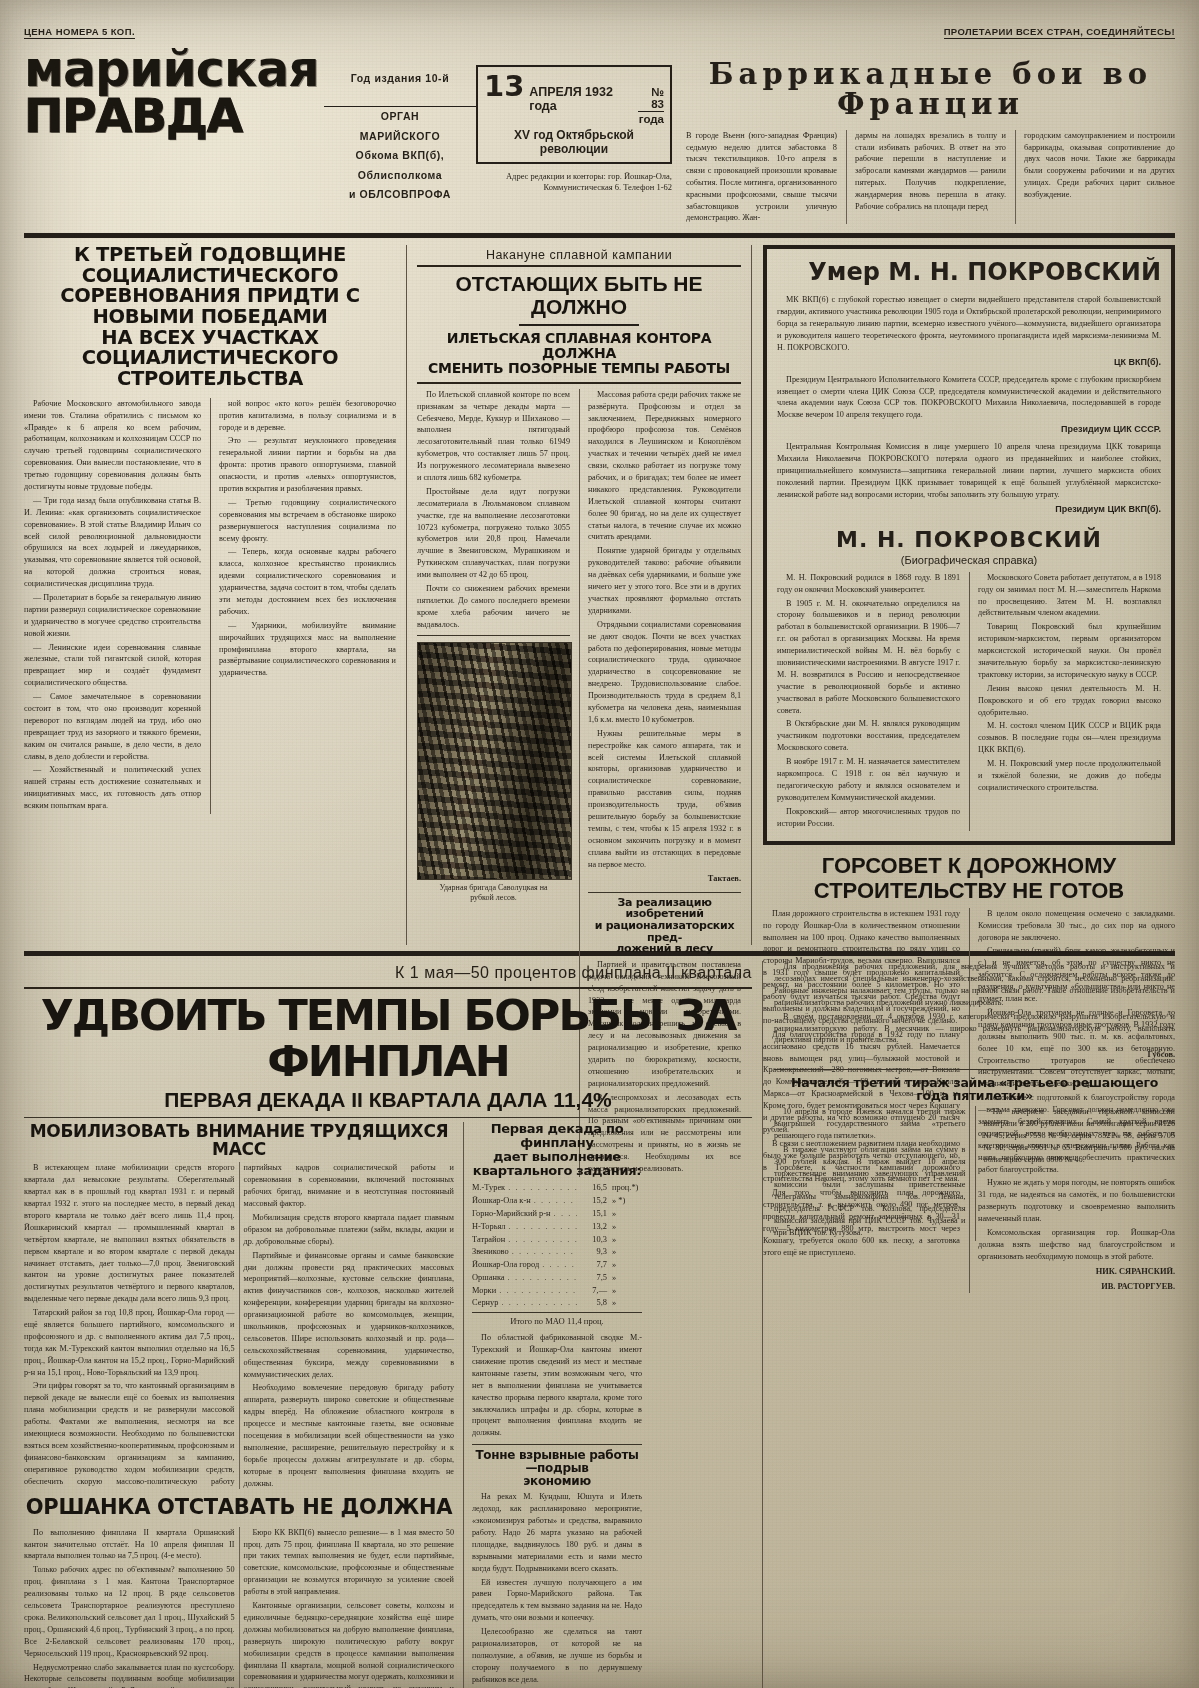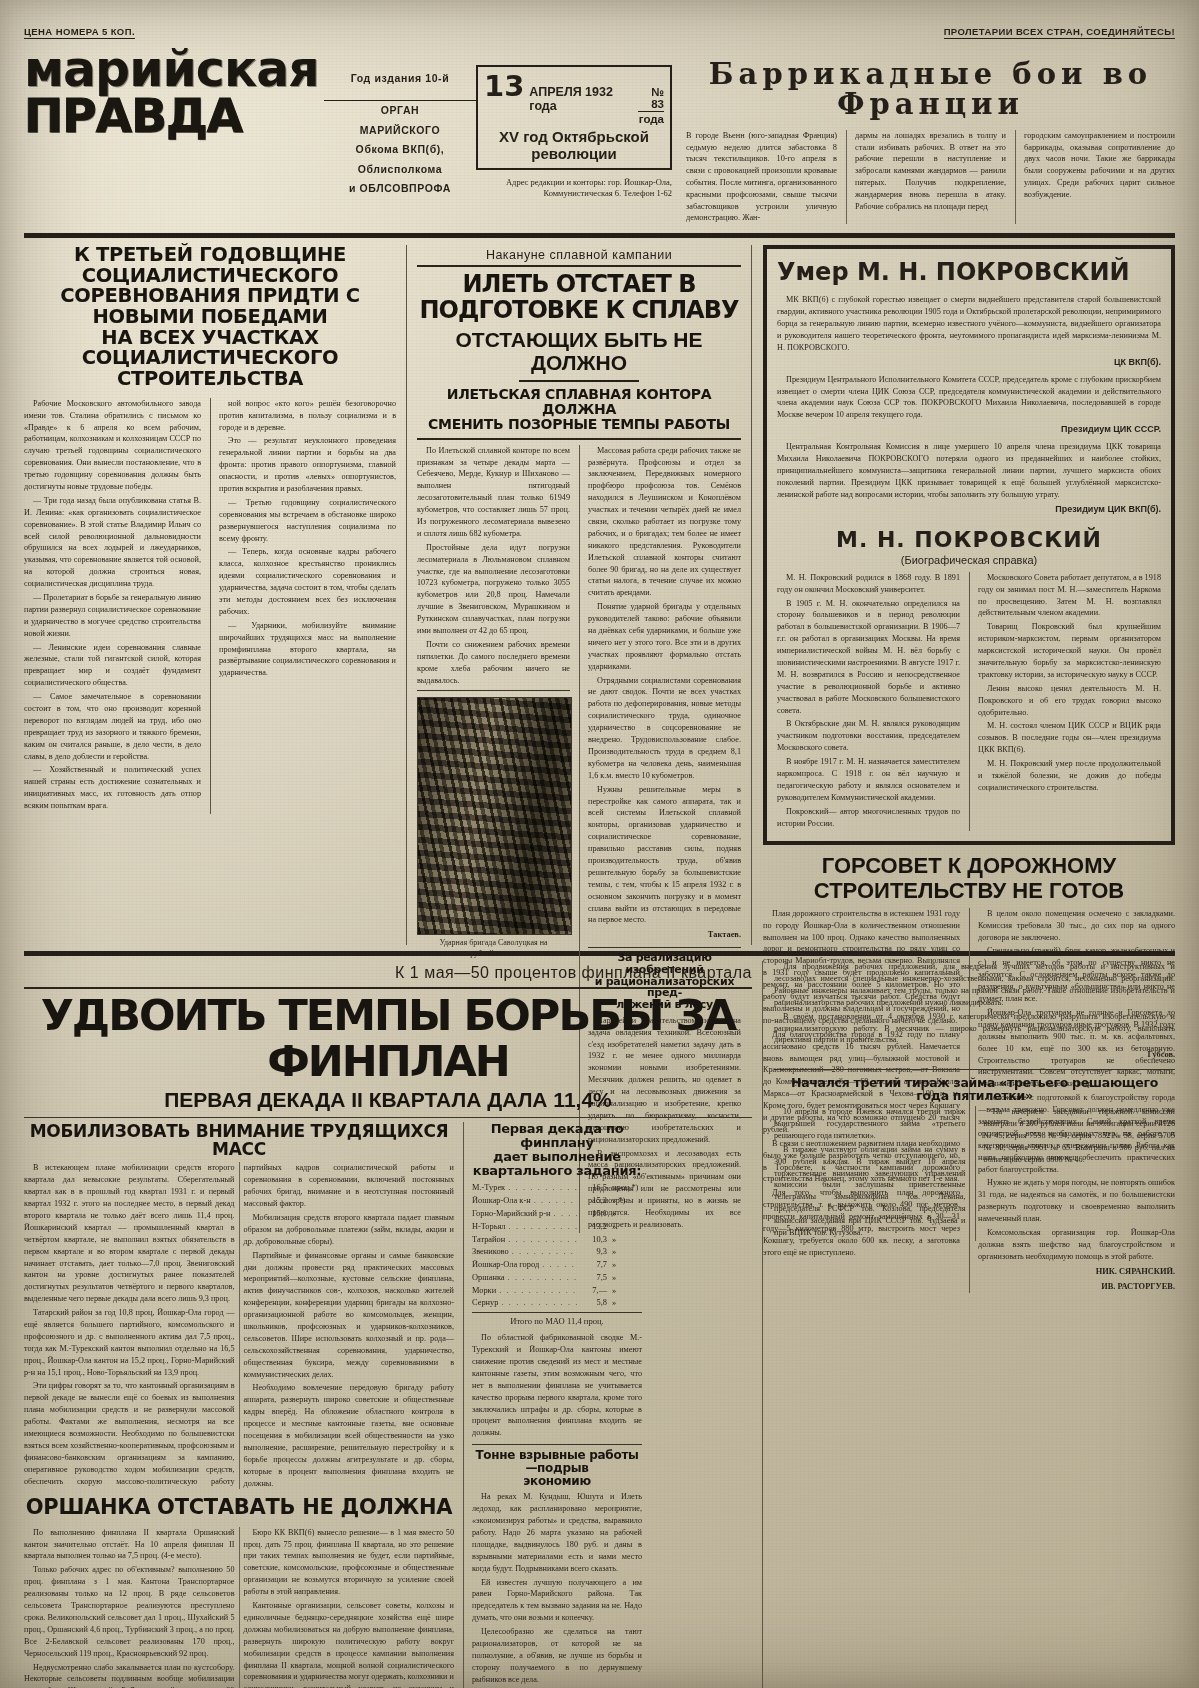--- a/index.html
+++ b/index.html
@@ -42,29 +42,29 @@
   .logo .l1,.logo .l2{
     font-family:"DejaVu Sans",sans-serif;font-weight:bold;color:#1a1610;
     line-height:.92;letter-spacing:-1px;
     text-shadow:1px 1px 0 rgba(40,32,22,.45);
   }
   .logo .l1{font-size:49px;}
   .logo .l2{font-size:47px;margin-top:2px;
     -webkit-text-stroke:1px #1a1610;}
   .mh-mid{width:152px;text-align:center;font-family:"Liberation Sans",sans-serif;
     font-size:10.5px;font-weight:bold;line-height:1.85;padding-top:26px;letter-spacing:.6px;}
-  .mh-mid .u{border-bottom:1px solid #241f18;padding-bottom:12px;}
+  .mh-mid .u{border-bottom:1px solid #241f18;padding-bottom:18px;}
   .mh-date{width:196px;padding-top:22px;}
   .datebox{border:2px solid #241f18;padding:5px 6px 6px 6px;display:block;}
   .dl1{display:flex;align-items:baseline;justify-content:space-between;}
   .dday{font-family:"DejaVu Sans",sans-serif;font-weight:bold;font-size:29px;line-height:1;}
   .dmon{font-family:"Liberation Sans",sans-serif;font-weight:bold;font-size:12.5px;padding:0 4px 0 5px;}
   .dnum{font-family:"Liberation Sans",sans-serif;font-weight:bold;font-size:11.5px;text-align:right;}
   .dnum b{display:block;border-bottom:1px solid #241f18;padding-bottom:1px;margin-bottom:1px;}
-  .dyear{font-family:"Liberation Sans",sans-serif;font-weight:bold;font-size:15px;text-align:center;margin-top:3px;}
+  .dyear{font-family:"Liberation Sans",sans-serif;font-weight:bold;font-size:12px;text-align:center;margin-top:3px;}
   .addr{font-size:8.5px;text-align:right;line-height:1.35;margin-top:7px;}
   .mh-right{flex:1;padding-left:14px;}
   .bigtitle{font-family:"DejaVu Serif",serif;font-weight:bold;font-size:29px;
     letter-spacing:5px;text-align:center;line-height:1.05;padding-top:16px;}
   .fr-cols{display:flex;gap:9px;margin-top:10px;font-size:8.3px;line-height:1.42;text-align:justify;}
   .fr-cols > div{flex:1;}
   .fr-cols > div + div{border-left:1px solid #6b6152;padding-left:8px;}
 
   
   .band{display:flex;}
@@ -89,21 +89,21 @@
     background:
       repeating-linear-gradient(78deg, rgba(20,16,10,.72) 0 3px, rgba(225,218,200,.25) 3px 7px, rgba(20,16,10,.55) 7px 11px, rgba(200,192,172,.3) 11px 16px),
       repeating-linear-gradient(4deg, rgba(15,12,8,.5) 0 6px, rgba(210,202,182,.2) 6px 13px),
       linear-gradient(100deg,#4a4335,#8d856e 40%,#3b3629 72%,#6e6755);
     background-blend-mode:multiply,overlay,normal;}
   .cap{font-size:8px;text-align:center;line-height:1.35;}
 
   
   .obitbox{border:4px solid #241f18;padding:9px 10px 10px 10px;background:rgba(255,252,240,.10);}
   .obit-t{font-family:"DejaVu Sans",sans-serif;font-weight:bold;font-size:24px;
-    text-align:left;letter-spacing:0px;margin-bottom:8px;}
+    text-align:right;letter-spacing:0px;margin-bottom:8px;}
   .obit-t2{font-family:"DejaVu Sans",sans-serif;font-weight:bold;font-size:22px;
     text-align:center;margin:11px 0 2px 0;letter-spacing:1px;}
   .obit-sub{font-family:"Liberation Sans",sans-serif;font-size:11px;text-align:center;margin-bottom:6px;}
 
   
   .tbl{font-size:8.4px;line-height:1.52;}
   .tbl .r{display:flex;align-items:baseline;white-space:nowrap;}
   .tbl .nm{}
   .tbl .dots{flex:1;overflow:hidden;letter-spacing:1.6px;color:#3b3428;margin:0 3px;}
   .tbl .vl{width:27px;text-align:right;}
@@ -196,21 +196,20 @@
           <p>— Третью годовщину социалистического соревнования мы встречаем в обстановке широко развернувшегося наступления социализма по всему фронту.</p>
           <p>— Теперь, когда основные кадры рабочего класса, колхозное крестьянство прониклись идеями социалистического соревнования и ударничества, задача состоит в том, чтобы сделать эти методы достоянием всех без исключения рабочих.</p>
           <p>— Ударники, мобилизуйте внимание широчайших трудящихся масс на выполнение промфинплана второго квартала, на развёртывание социалистического соревнования и ударничества.</p>
         </div>
       </div>
     </div>
 
     <div class="col sep" style="width:345px;padding:0 10px;">
       <div class="kicker">Накануне сплавной кампании</div>
       <div class="rule" style="margin-bottom:5px;"></div>
-      <h2 class="hl-blk" style="font-size:24px;letter-spacing:-1px;">ИЛЕТЬ ОТСТАЕТ В ПОДГОТОВКЕ К СПЛАВУ</h2>
       <h3 class="hl-thin" style="font-size:21px;margin-top:5px;">ОТСТАЮЩИХ БЫТЬ НЕ ДОЛЖНО</h3>
       <div style="width:120px;margin:6px auto 5px;border-top:2px solid #241f18;"></div>
       <h4 class="hl-blk" style="font-size:14px;">ИЛЕТЬСКАЯ СПЛАВНАЯ КОНТОРА ДОЛЖНА</h4>
       <h4 class="hl-blk" style="font-size:14px;">СМЕНИТЬ ПОЗОРНЫЕ ТЕМПЫ РАБОТЫ</h4>
       <div class="rule" style="margin:6px 0 5px;"></div>
 
       <div style="display:flex;gap:9px;">
         <div style="flex:1;">
           <div class="body1">
             <p>По Илетьской сплавной конторе по всем признакам за четыре декады марта — Себеячево, Мерде, Кукнур и Шиханово — выполнен пятигодный лесозаготовительный план только 61949 кубометров, что составляет лишь 57 проц. Из погруженного лесоматериала вывезено и сплотя лишь 682 кубометра.</p>

